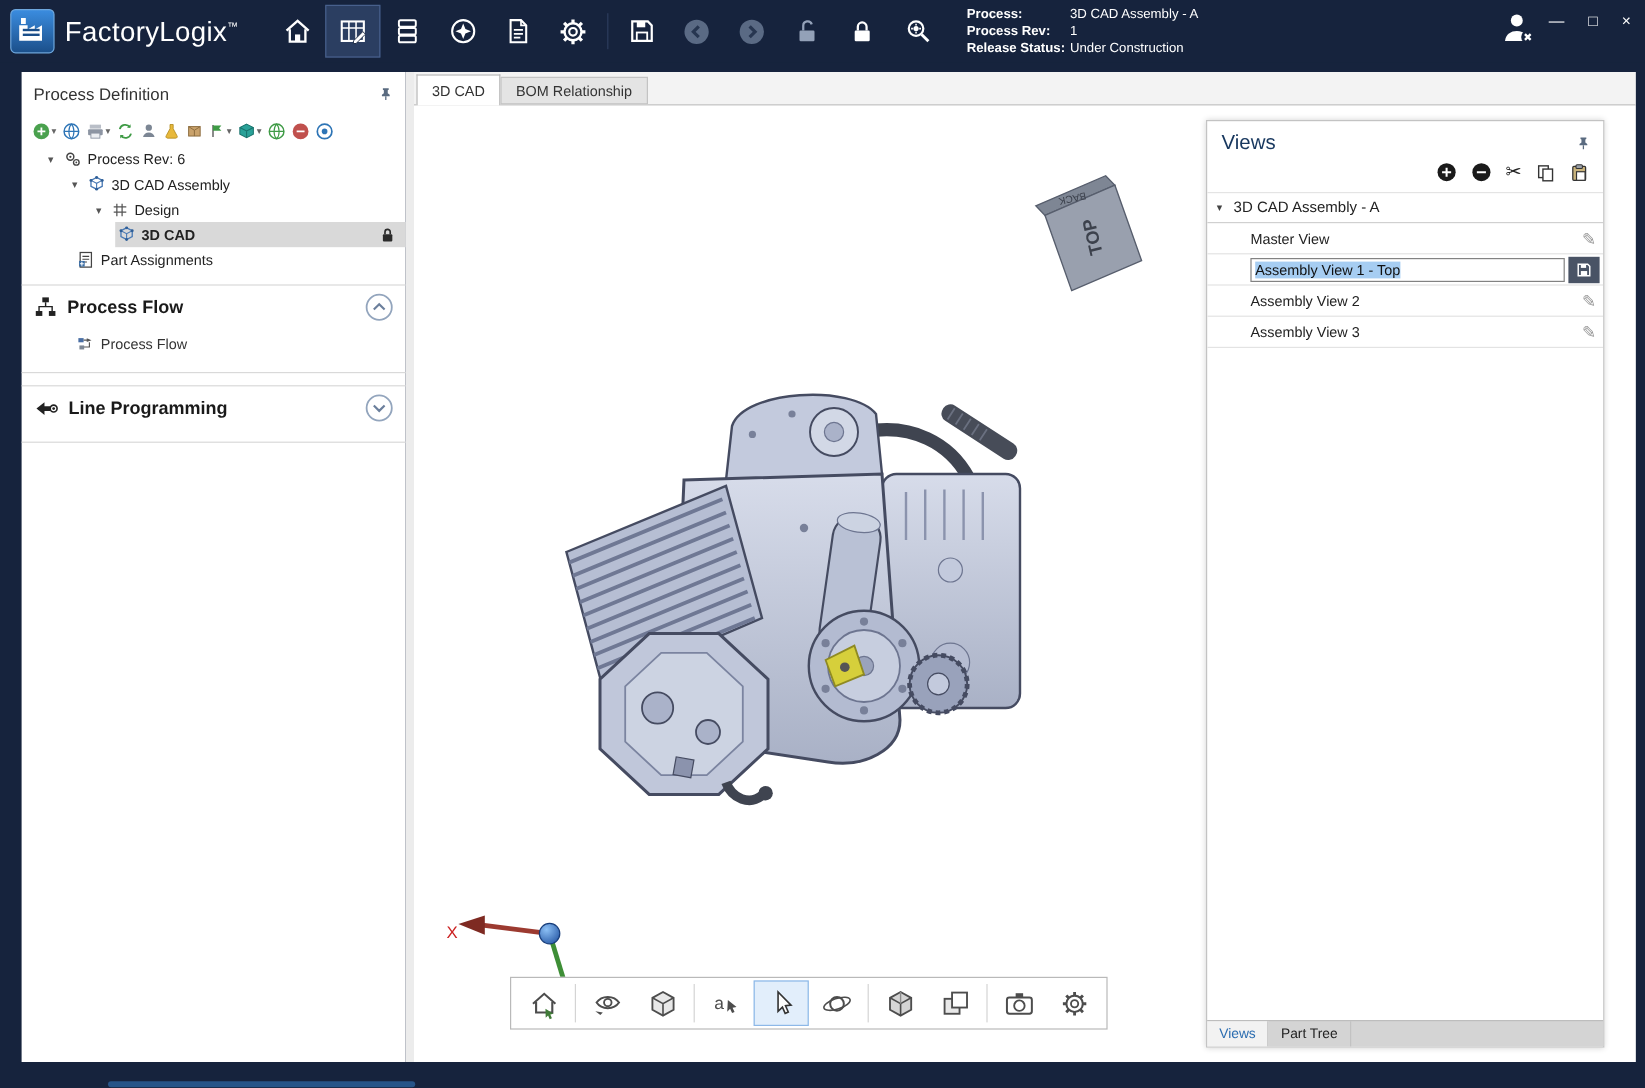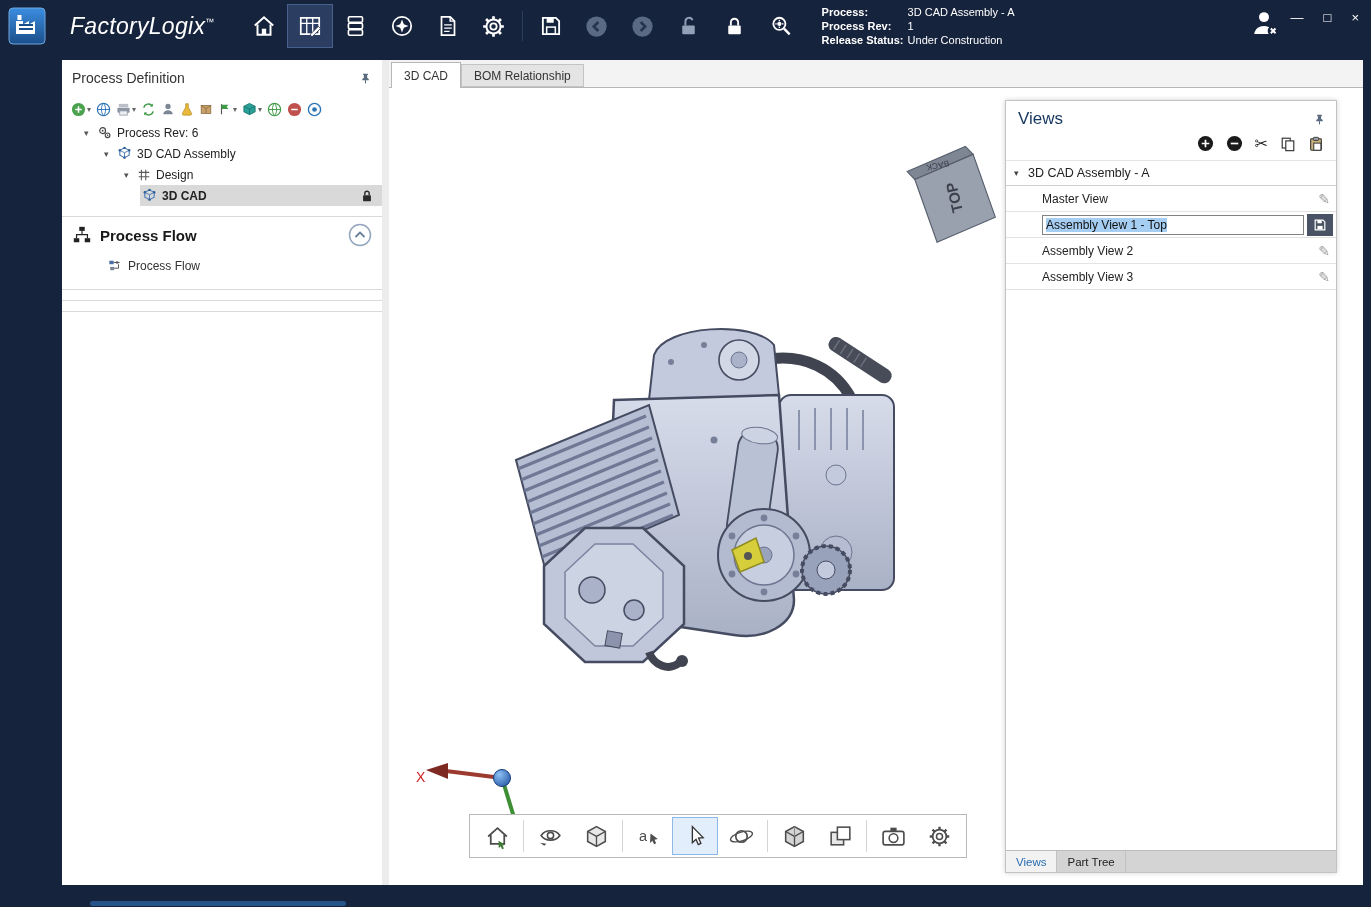--- a/index.html
+++ b/index.html
@@ -2,36 +2,36 @@
 <html><head>
 <meta charset="utf-8">
 <style>
   * { box-sizing: border-box; margin: 0; padding: 0; }
   html,body { width:1371px; height:907px; overflow:hidden; }
   body { background:#16233d; font-family:"Liberation Sans", sans-serif; position:relative; }
 
   
   .titlebar { position:absolute; top:0; left:0; width:1371px; height:52px; background:#16233d; display:flex; align-items:center; }
   .logo { width:38px; height:38px; margin-left:8px; flex:0 0 auto; }
-  .brand { color:#fff; font-size:23px; margin-left:24px; letter-spacing:.3px; white-space:nowrap;font-style:italic; }
+  .brand { color:#fff; font-size:23px; margin-left:8px; letter-spacing:.3px; white-space:nowrap; }
   .brand sup { font-size:9px; vertical-align:super; }
   .tb-icons { display:flex; align-items:center; margin-left:26px; }
   .tb-btn { width:46px; height:44px; display:flex; align-items:center; justify-content:center; cursor:default; }
   .tb-btn.active { background:#2b3e61; border:1px solid #48608c; }
   .tb-sep { width:1px; height:30px; background:#2c3c5c; margin:0 5px; }
   .tb-info { margin-left:18px; font-size:11px; color:#fff; line-height:14px; white-space:nowrap; }
   .tb-info .row { display:flex; }
   .tb-info .lbl { font-weight:bold; width:86px; }
   .winctl { position:absolute; right:12px; top:10px; display:flex; gap:20px; color:#fff; font-size:13px; }
   .winctl span { cursor:default; }
   .user-btn { position:absolute; right:90px; top:6px; }
 
   
   .workspace { position:absolute; top:60px; left:18px; width:1345px; height:825px; display:flex; }
-  .left-panel { width:320px; background:#fff; display:flex; flex-direction:column;margin-left:44px; }
+  .left-panel { width:320px; background:#fff; display:flex; flex-direction:column; }
   .panel-gap { width:7px; background:#ececec; }
   .main { flex:1; background:#fff; display:flex; flex-direction:column; position:relative; }
 
   
   .lp-header { height:36px; display:flex; align-items:center; justify-content:space-between; padding:0 10px; font-size:14px; color:#333; }
   .lp-toolbar { height:26px; display:flex; align-items:center; padding-left:8px; gap:3px; }
   .mini { display:flex; align-items:center; height:20px; padding:0 1px; }
   .caret-sm { font-size:8px; color:#666; margin-left:1px; }
   .section-hd { height:36px; display:flex; align-items:center; padding:0 10px; gap:8px; }
   .section-hd .txt { font-weight:bold; font-size:15px; color:#1a1a1a; flex:1; }
@@ -372,20 +372,31 @@
           </span>
         <span class="lab">3D CAD</span>
         <span>
             <svg viewBox="0 0 16 16" width="14" height="14">
               <rect x="3.5" y="7" width="9" height="7" rx="1" fill="#2b2b2b"></rect>
               <path d="M5.5 7V5a2.5 2.5 0 0 1 5 0v2" fill="none" stroke="#2b2b2b" stroke-width="1.6"></path>
             </svg>
           </span>
       </div>
     </div>
+    <div class="tree-row" style="padding-left:46px">
+      <span class="ic">
+          <svg viewBox="0 0 16 16" width="15" height="15">
+            <rect x="3" y="1.5" width="10" height="13" fill="#fff" stroke="#444" stroke-width="1.1"></rect>
+            <path d="M5 5h6M5 7.5h6M5 10h4" stroke="#444" stroke-width="1"></path>
+            <rect x="2" y="9" width="5" height="5" fill="#3b6ea5"></rect>
+            <path d="M2.8 11.5h3.4M4.5 9.8v3.4" stroke="#fff" stroke-width="1"></path>
+          </svg>
+        </span>
+      <span>Part Assignments</span>
+    </div>
 
     <div class="lp-div"></div>
 
     <div class="section-hd">
       <span>
           <svg viewBox="0 0 22 22" width="20" height="20">
             <rect x="8" y="2" width="6" height="4.5" fill="#222"></rect>
             <rect x="2" y="14.5" width="6" height="4.5" fill="#222"></rect>
             <rect x="14" y="14.5" width="6" height="4.5" fill="#222"></rect>
             <path d="M11 6.5v4M5 14.5v-4h12v4" stroke="#222" stroke-width="1.3" fill="none"></path>
@@ -410,20 +421,36 @@
           </svg>
         </span>
       <span>Process Flow</span>
     </div>
 
     <div class="lp-div"></div>
 
 
     <div class="lp-div"></div>
 
+    <div class="section-hd">
+      <span>
+          <svg viewBox="0 0 22 22" width="21" height="21">
+            <path d="M2.5 11l7-5.5v3.5h5v4h-5V16.5z" fill="#222"></path>
+            <circle cx="17.5" cy="11" r="3" fill="none" stroke="#222" stroke-width="1.4"></circle>
+            <circle cx="17.5" cy="11" r="1.2" fill="#222"></circle>
+          </svg>
+        </span>
+      <span class="txt">Line Programming</span>
+      <span>
+          <svg viewBox="0 0 24 24" width="24" height="24">
+            <circle cx="12" cy="12" r="10.5" fill="#fff" stroke="#93a5bd" stroke-width="1.5"></circle>
+            <path d="M7.5 10L12 14.4 16.5 10" fill="none" stroke="#6b7f9c" stroke-width="1.8"></path>
+          </svg>
+        </span>
+    </div>
     <div class="lp-div"></div>
   </aside>
 
   <div class="panel-gap"></div>
 
   <section class="main">
     <div class="tabstrip">
       <div class="tab active">
           <span>3D CAD</span>
         </div>

